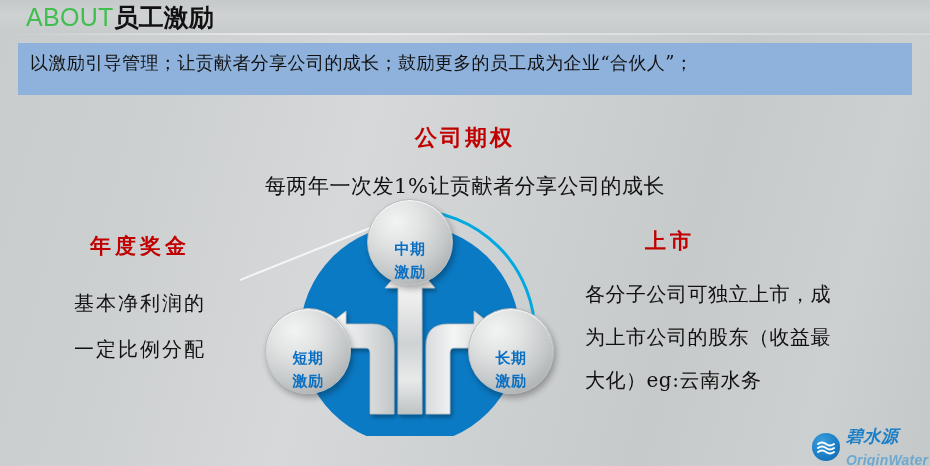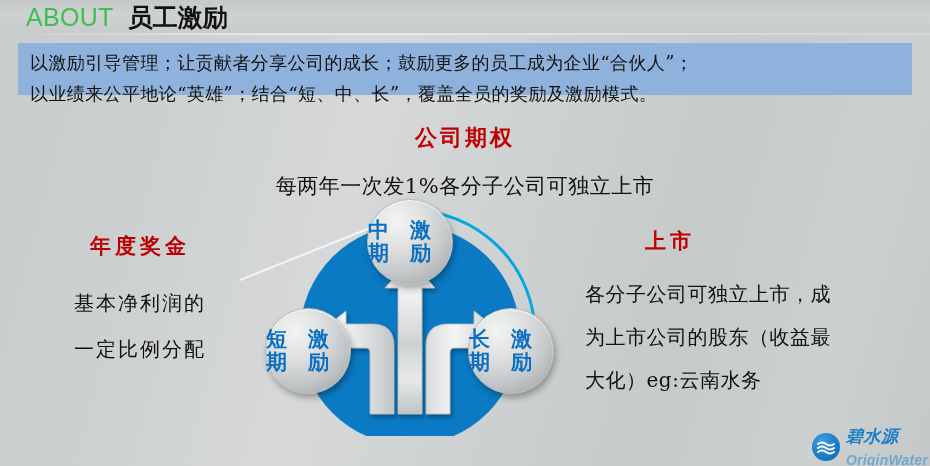--- a/index.html
+++ b/index.html
@@ -38,21 +38,20 @@
   #page-title .en {
     color: #3fbf4d;
     font-family: "Liberation Sans", "DejaVu Sans", sans-serif;
     font-weight: 400;
   }
   #page-title .cn {
     color: #111111;
     font-family: Liberation Sans, sans-serif;
     font-weight: 700;
     letter-spacing: 0px;
-    margin-left: 14px;
   }
   #title-rule {
     position: absolute;
     left: 0; top: 33px;
     width: 930px; height: 2px;
     background: linear-gradient(90deg, rgba(255,255,255,0.0) 0%, rgba(255,255,255,0.55) 30%, rgba(255,255,255,0.2) 100%);
   }
 
   
   #intro-box {
@@ -154,26 +153,27 @@
 
   .bubble {
     position: absolute;
     width: 86px; height: 86px;
     border-radius: 50%;
     background: radial-gradient(circle at 34% 26%, #f2f3f3 0%, #e2e4e4 28%, #c5c8c9 62%, #a8acad 86%, #9a9e9f 100%);
     box-shadow: 2px 4px 6px rgba(0,0,0,0.30), inset 0 1px 1px rgba(255,255,255,0.85);
     border: 1px solid #b9bcbd;
     box-sizing: border-box;
     display: flex;
+    flex-direction: column;
     align-items: center;
-    justify-content: center;
+    justify-content: flex-end;
     color: #0a6fc2;
     font-family: "DejaVu Sans", "Liberation Sans", sans-serif;
     font-weight: 700;
-    font-size: 21px;
+    font-size: 15px;
     line-height: 23px;
     letter-spacing: 0.5px;
   }
   #bubble-mid   { left: 127px; top: 3px; }
   #bubble-short { left: 25px;  top: 112px; }
   #bubble-long  { left: 228px; top: 112px; }
 
   
   #logo {
     position: absolute;
@@ -216,25 +216,24 @@
 <div id="slide">
 
   <div id="header-band"></div>
   <div id="page-title">
     <span class="en">ABOUT</span><span class="cn">员工激励</span>
   </div>
   <div id="title-rule"></div>
 
   <div id="intro-box">
     <div class="intro-line">以激励引导管理；让贡献者分享公司的成长；鼓励更多的员工成为企业“合伙人”；</div>
-    <div class="intro-line">以业绩来公平地论“英雄”；结合“短、中、长”，覆盖全员的奖励及激励模式。</div>
   </div>
 
   <div id="company-options-title">公司期权</div>
-  <div id="company-options-desc">每两年一次发1%各分子公司可独立上市</div>
+  <div id="company-options-desc">每两年一次发1%让贡献者分享公司的成长</div>
 
   <div id="left-block">
     <div class="sec-title">年度奖金</div>
     <div class="sec-line">基本净利润的</div>
     <div class="sec-line">一定比例分配</div>
   </div>
 
   <div id="right-block">
     <div class="sec-title">上市</div>
     <div class="sec-line">各分子公司可独立上市，成</div>

